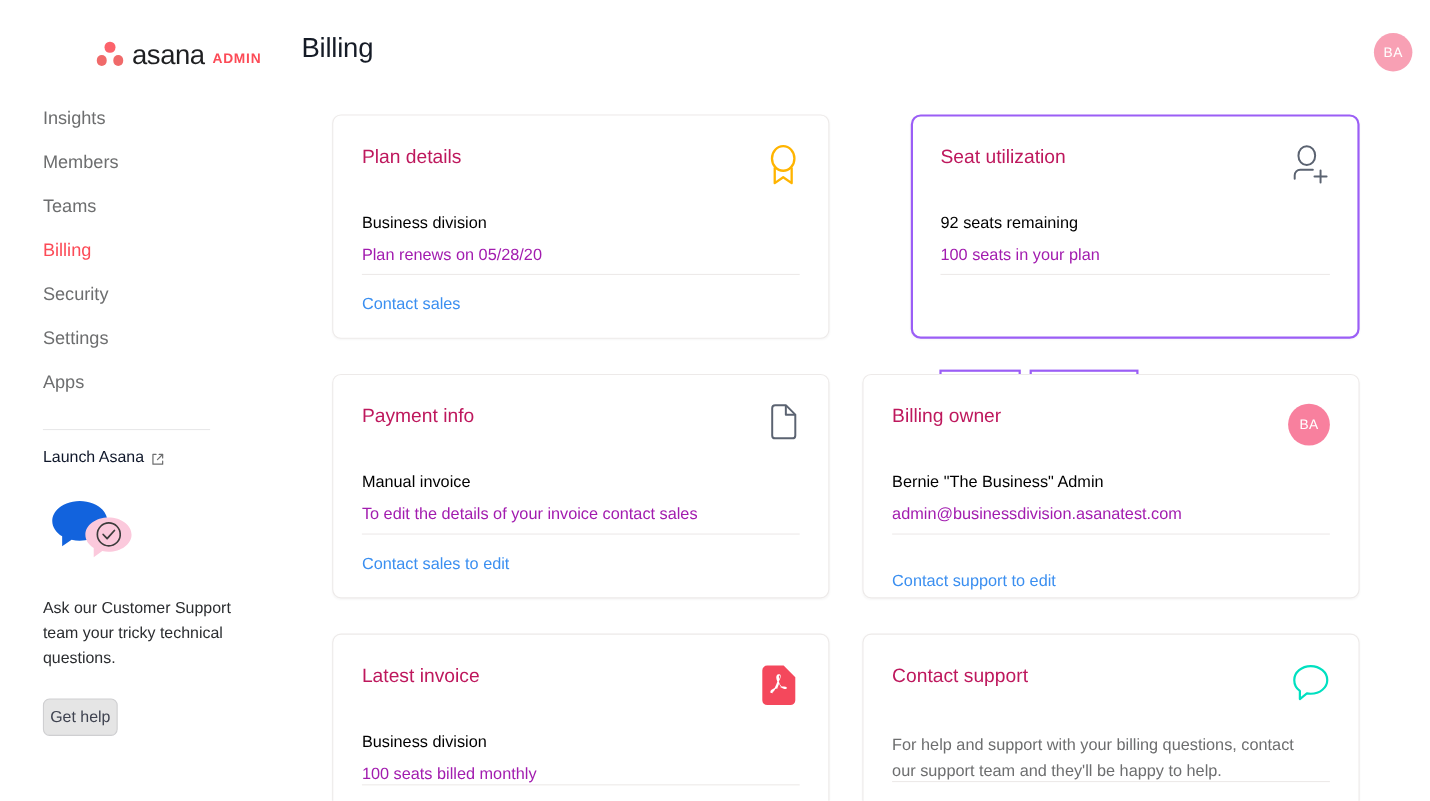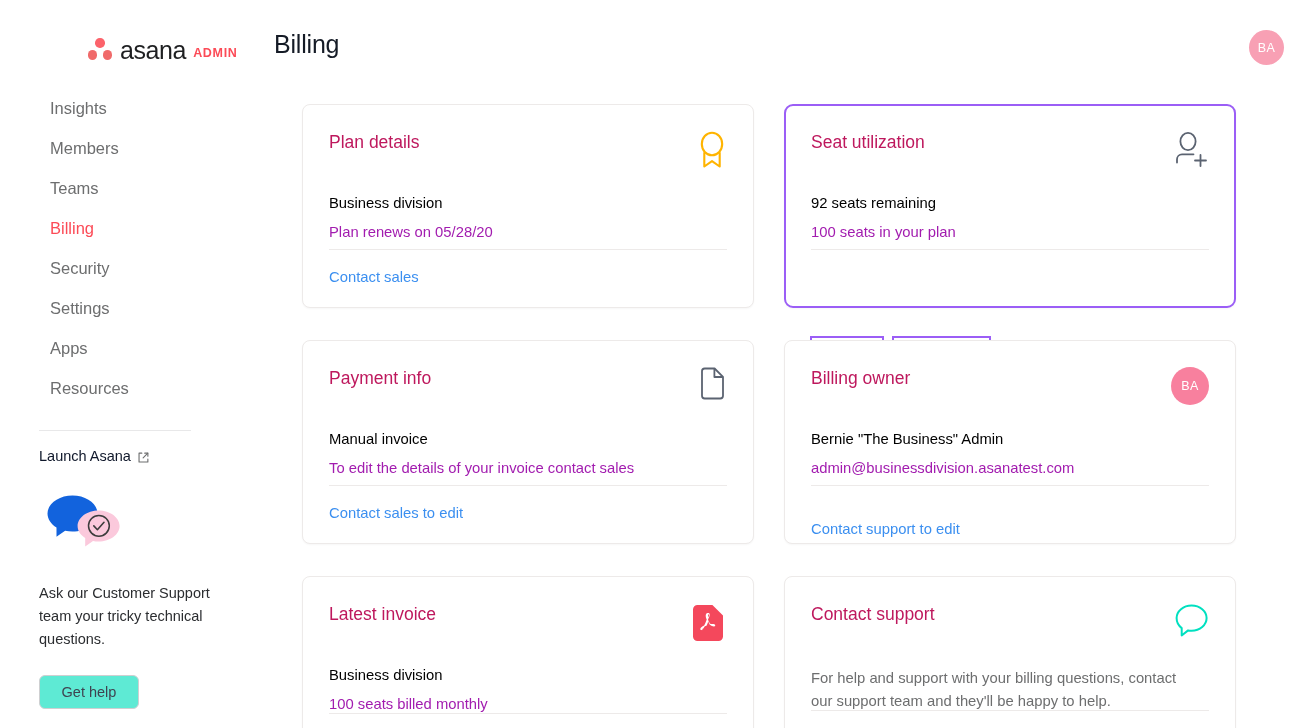--- a/index.html
+++ b/index.html
@@ -35,21 +35,21 @@
     font-weight: 400; line-height: 1; position: relative; top: 1px;
   }
   .admin-tag {
     font-size: 12.5px; letter-spacing: 0.7px; color: #fc4b57;
     font-weight: 600; line-height: 1; position: relative; top: -3px;
   }
 
   .nav { margin-top: 26px; display: flex; flex-direction: column; }
   .nav-item {
     font-size: 16.5px; color: #6d6e6f;
-    padding: 10px 0 10px 50px;
+    padding: 10px 0 10px 39px;
     line-height: 20px; cursor: pointer;
     text-decoration: none; display: block;
   }
   .nav-item.active { color: #fc4b57; }
 
   .sb-divider {
     height: 1px; background: #e8e8e9;
     margin: 22px 0 0 39px; width: 152px;
   }
 
@@ -62,23 +62,23 @@
 
   .bubbles { margin: 28px 0 0 42px; width: 86px; height: 60px; position: relative; }
 
   .support-copy {
     margin: 30px 0 0 39px; width: 178px;
     font-size: 14.5px; line-height: 23px; color: #2b2d30;
   }
   .get-help {
     margin: 24px 0 0 39px;
     display: inline-flex; align-items: center; justify-content: center;
-    width: 100px; height: 34px;
+    width: 68px; height: 34px;
     border: 1px solid #cfcfd1; border-radius: 6px;
-    background: #5eead4; font-size: 14.5px; color: #3f4350;
+    background: #e5e5e5; font-size: 14.5px; color: #3f4350;
     cursor: pointer; font-family: inherit;
   }
 
   
   .main { flex: 1; position: relative; height: 728px; }
   .page-title {
     position: absolute; left: 2px; top: 30px;
     font-size: 25px; font-weight: 400; color: #151b26;
     letter-spacing: -0.2px;
   }
@@ -107,20 +107,21 @@
     position: relative;
   }
   .card.h-plan, .card.h-seat { height: 204px; }
   .card.h-pay, .card.h-owner { height: 204px; }
   .card.h-invoice, .card.h-support { height: 204px; }
 
   .card.highlight {
     border: 2px solid #9b5ef6;
     border-radius: 9px;
     padding: 25px 25px 0 25px;
+    margin-left: 44px;
   }
 
   .card-head {
     display: flex; align-items: flex-start; justify-content: space-between;
   }
   .card-title {
     font-size: 17.5px; color: #be185d; font-weight: 400; line-height: 22px;
   }
   .card-icon { flex: none; width: 40px; height: 42px; display: flex; align-items: flex-start; justify-content: flex-end; }
 
@@ -182,21 +183,20 @@
     </div>
 
     <nav class="nav">
       <a class="nav-item">Insights</a>
       <a class="nav-item">Members</a>
       <a class="nav-item">Teams</a>
       <a class="nav-item active">Billing</a>
       <a class="nav-item">Security</a>
       <a class="nav-item">Settings</a>
       <a class="nav-item">Apps</a>
-      <a class="nav-item">Resources</a>
     </nav>
 
     <div class="sb-divider"></div>
 
     <div class="launch-row">
       <span>Launch Asana</span>
       <span class="ext-icon">
         <svg width="13" height="13" viewBox="0 0 14 14" fill="none">
           <path d="M5.2 2.3H2.2v9.5h9.5V8.8" stroke="#6d6e6f" stroke-width="1.2" stroke-linecap="round" stroke-linejoin="round"></path>
           <path d="M8.3 2.3h3.4v3.4" stroke="#6d6e6f" stroke-width="1.2" stroke-linecap="round" stroke-linejoin="round"></path>

